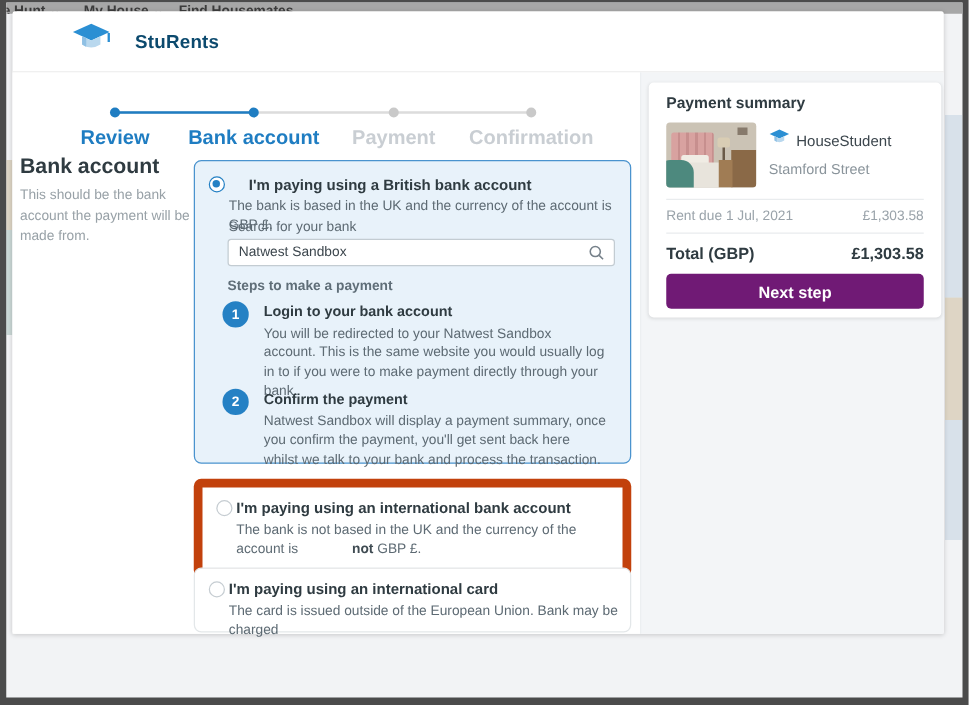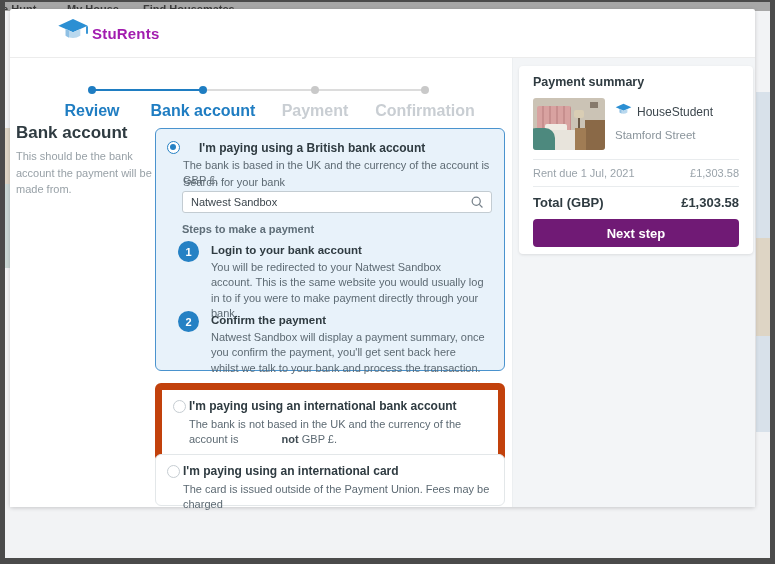--- a/index.html
+++ b/index.html
@@ -15,21 +15,21 @@
   
   .blob { position:absolute; }
   .blob.beige { background:#c6b28c; opacity:.45; }
   .blob.blue  { background:#9db9cf; opacity:.30; }
   .blob.teal  { background:#6e9a90; opacity:.30; }
 
   .modal { position:absolute; left:5px; top:7px; width:745px; height:498px; background:#ffffff; border-radius:2px; box-shadow:0 1px 4px rgba(0,0,0,.18); }
 
   .header { position:absolute; left:0; top:0; right:0; height:49px; border-bottom:1px solid #ececec; }
   .brand { position:absolute; left:47px; top:7px; display:flex; align-items:center; }
-  .brand-name { margin-left:3px; font-size:15px; font-weight:bold; color:#a21caf; letter-spacing:.2px; }
+  .brand-name { margin-left:19px; font-size:15px; font-weight:bold; color:#0c4a6e; letter-spacing:.2px; }
 
   .left-region { position:absolute; left:0; top:49px; width:502px; bottom:0; background:#fff; }
   .right-region { position:absolute; left:502px; top:49px; right:0; bottom:0; background:#f3f5f7; border-left:1px solid #eceff1; }
 
   
   .step-track { position:absolute; left:82px; top:31px; width:333px; height:2px; background:#dcdcdc; }
   .step-track-done { position:absolute; left:82px; top:31px; width:111px; height:2px; background:#1f7dc2; }
   .step-dot { position:absolute; top:28px; width:8px; height:8px; border-radius:50%; }
   .step-dot.on { background:#1f7dc2; } .step-dot.off { background:#c9c9c9; }
   .step-label { position:absolute; top:44px; width:120px; text-align:center; font-size:16px; font-weight:bold; }
@@ -162,21 +162,21 @@
 
         <div class="opt opt2">
           <span class="radio unsel" style="top:10px;"></span>
           <div class="opt-title" style="top:9px;">I'm paying using an international bank account</div>
           <div class="opt-desc" style="top:27px; width:308px;"><span>The bank is not based in the UK and the currency of the account is </span><span class="bold">not</span><span> GBP £.</span></div>
         </div>
 
         <div class="opt opt3">
           <span class="radio unsel" style="top:10px;"></span>
           <div class="opt-title" style="top:9px;">I'm paying using an international card</div>
-          <div class="opt-desc" style="top:27px; width:312px;">The card is issued outside of the Payment Union. Fees may be charged</div>
+          <div class="opt-desc" style="top:27px; width:312px;">The card is issued outside of the European Union. Bank may be charged</div>
         </div>
       </div>
 
       <div class="right-region">
         <div class="sum-card">
           <div class="sum-title">Payment summary</div>
 
           <div class="prop-row">
             <div class="thumb">
               <div class="headboard"></div>

